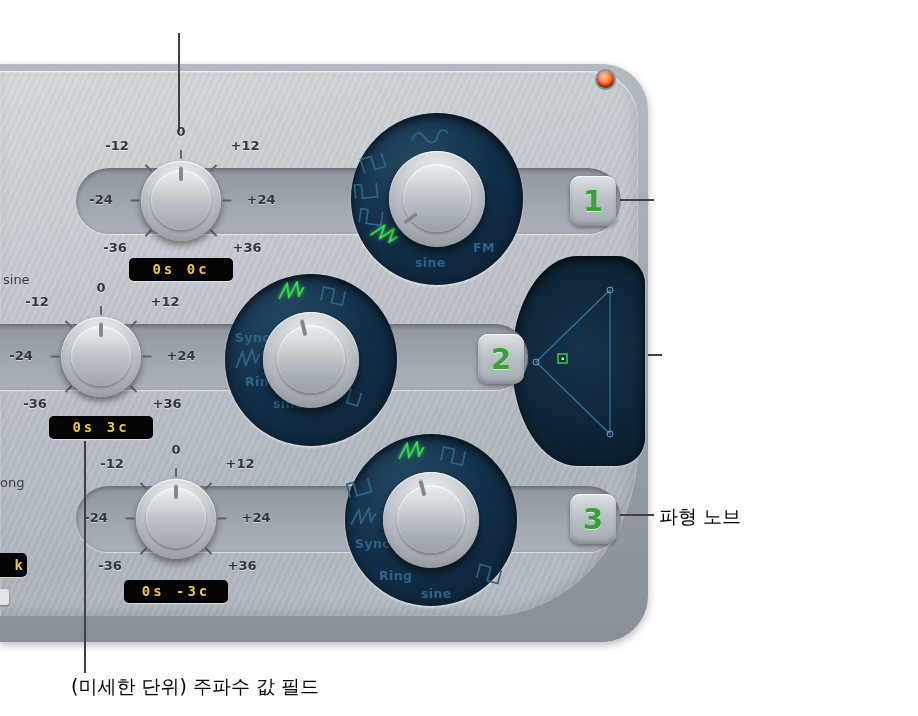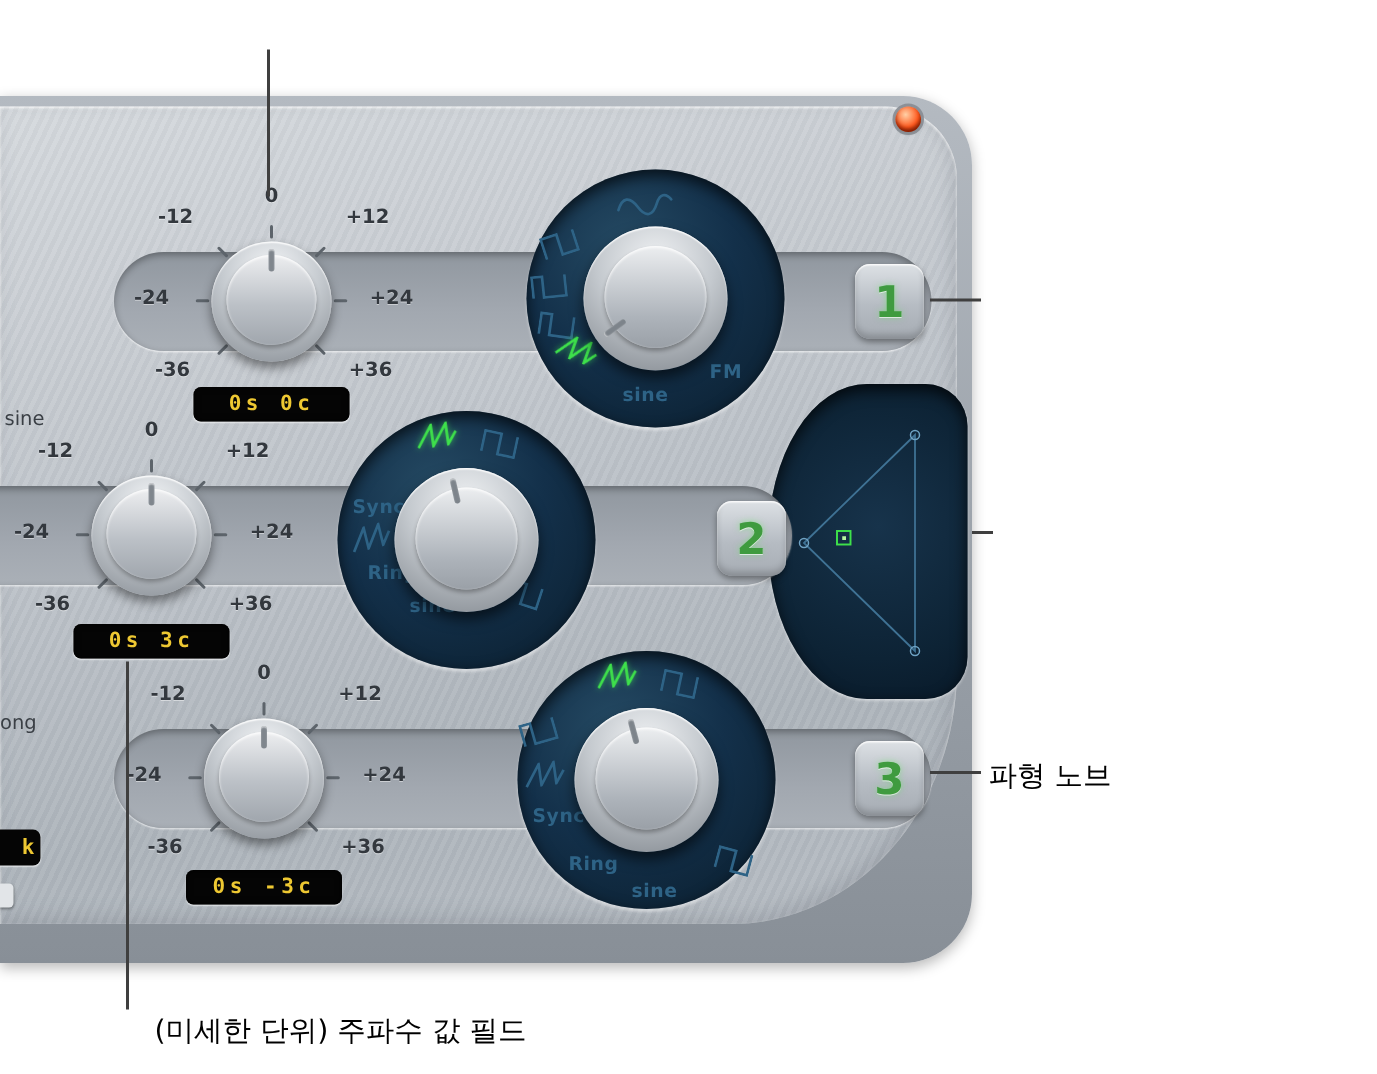--- a/index.html
+++ b/index.html
@@ -284,16 +284,16 @@
 
   <div class="cline" style="left:178px; top:33px; width:2px; height:98px"></div>
 
   <div class="cline" style="left:620px; top:199px; width:34px; height:2px"></div>
 
   <div class="cline" style="left:648px; top:354px; width:14px; height:2px"></div>
 
   <div class="ann" style="left:659px; top:504px">파형 노브</div>
   <div class="cline" style="left:620px; top:514px; width:34px; height:2px"></div>
 
-  <div class="ann" style="left:103px; top:674px">(미세한 단위) 주파수 값 필드</div>
+  <div class="ann" style="left:71px; top:674px">(미세한 단위) 주파수 값 필드</div>
   <div class="cline" style="left:84px; top:441px; width:2px; height:232px"></div>
 
 </div>
 
 </body></html>

